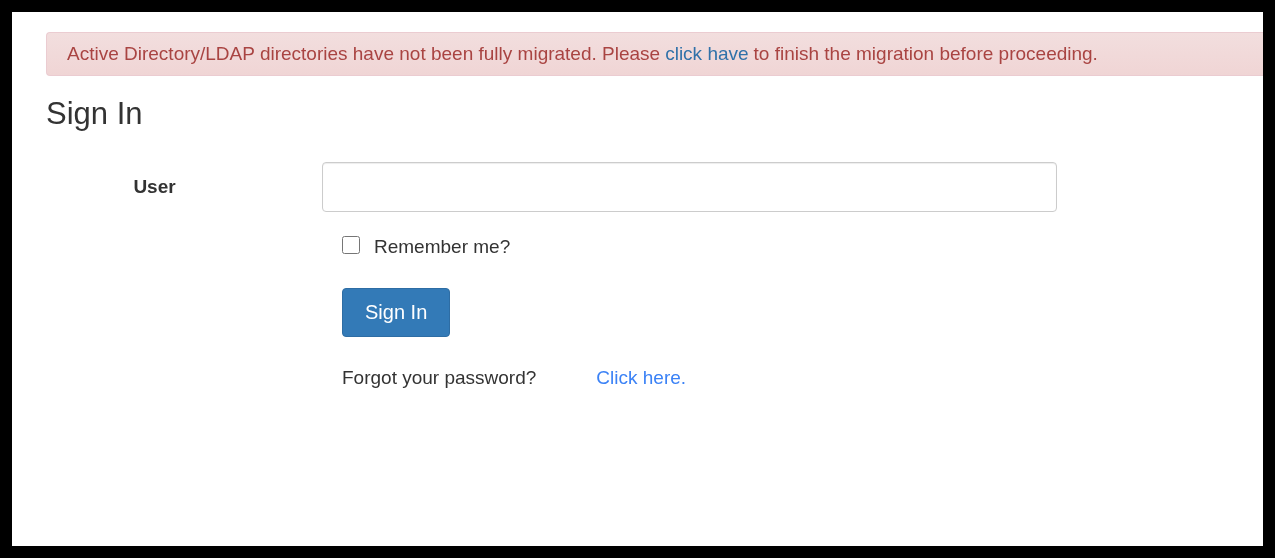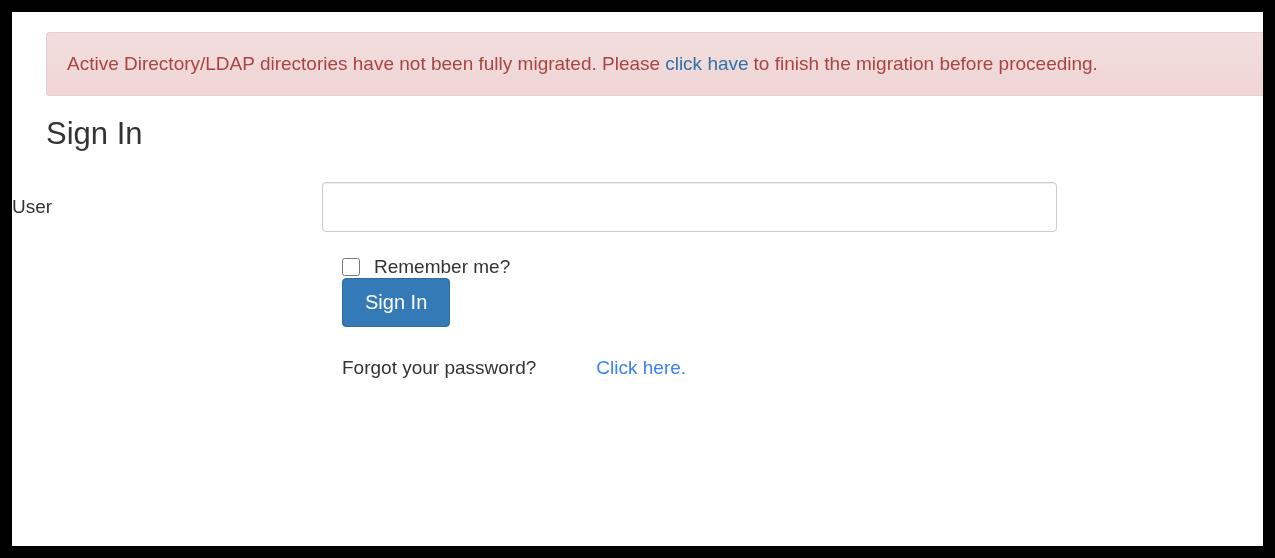--- a/index.html
+++ b/index.html
@@ -17,21 +17,21 @@
     }
     .page {
       background: #fff;
       width: 100%;
       height: 100%;
       padding: 20px 0 0 0;
       overflow: hidden;
     }
     .alert {
       margin: 0 0 20px 34px;
-      padding: 20px 20px;
+      padding: 10px 20px;
       background: linear-gradient(to bottom, #f2dede, #f0d5d5);
       border: 1px solid #ebccd1;
       border-radius: 4px 0 0 4px;
       border-right: none;
       color: #a94442;
       font-size: 19px;
       display: flex;
       flex-wrap: wrap;
       align-items: baseline;
     }
@@ -46,40 +46,40 @@
       color: #333;
       margin: 12px 0 30px 34px;
     }
     .form-group {
       display: flex;
       align-items: center;
       margin-bottom: 24px;
     }
     .form-label {
       width: 310px;
-      text-align: left;
+      text-align: center;
       padding-right: 25px;
-      font-weight: 400;
+      font-weight: 700;
       font-size: 19px;
       color: #333;
     }
     .form-input {
       width: 735px;
       height: 50px;
       padding: 8px 12px;
       font-size: 18px;
       border: 1px solid #ccc;
       border-radius: 4px;
       background: #fff;
       box-shadow: inset 0 1px 1px rgba(0,0,0,0.075);
     }
     .checkbox-row {
       display: flex;
-      align-items: center;
       margin-left: 330px;
+      margin-bottom: 30px;
       font-size: 19px;
       color: #333;
     }
     .checkbox-row input {
       width: 18px;
       height: 18px;
       margin-right: 14px;
     }
     .btn-row {
       margin-left: 330px;

